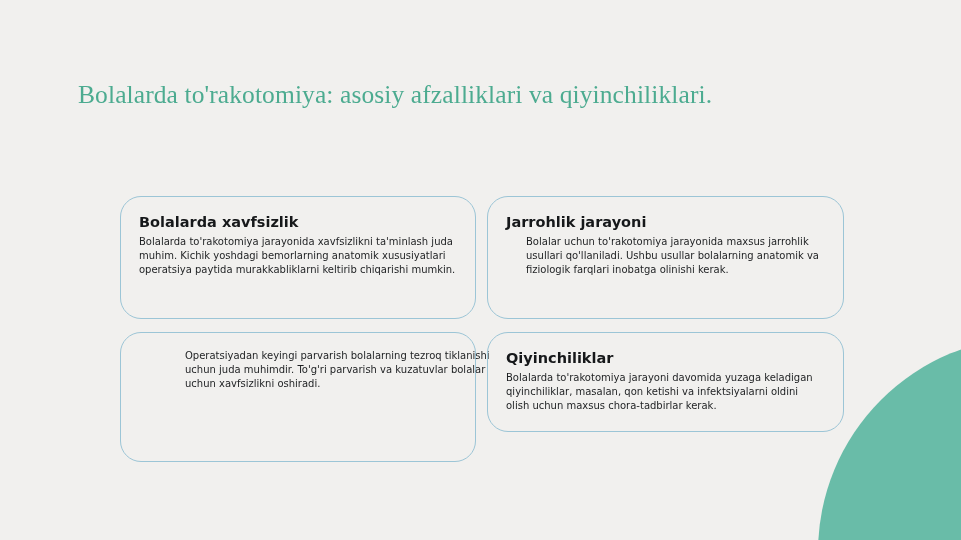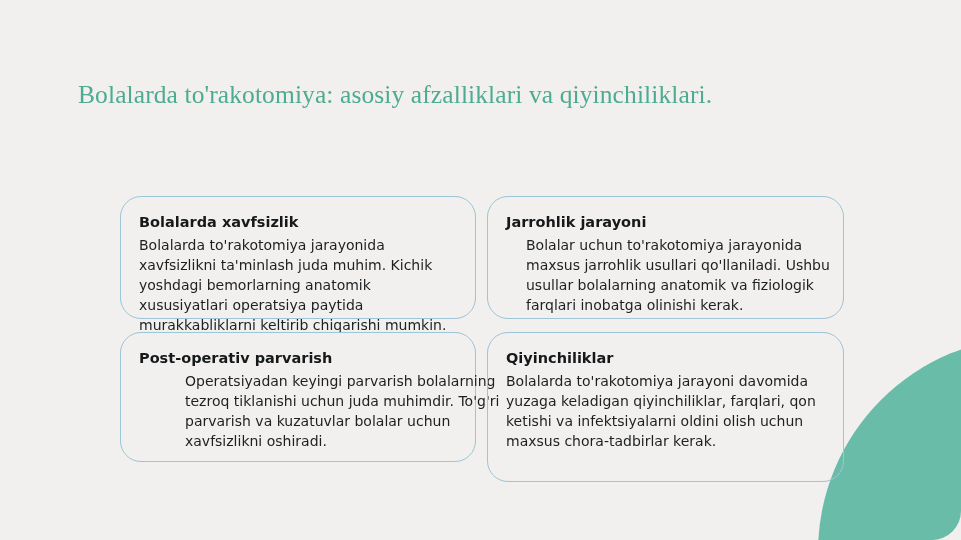--- a/index.html
+++ b/index.html
@@ -15,21 +15,20 @@
     position: relative;
   }
 
   #slide {
     position: absolute;
     inset: 0;
     width: 961px;
     height: 540px;
     background: #f1f0ee;
     overflow: hidden;
-    border-radius: 29px;
   }
 
   
   #corner-decoration {
     position: absolute;
     left: 818px;
     top: 337px;
     width: 430px;
     height: 430px;
     border-radius: 50%;
@@ -65,42 +64,42 @@
     border: 1px solid #9cc5d6;
     border-radius: 21px;
     background: transparent;
     padding: 16px 18px 12px 18px;
   }
 
   
   .card-1 { left: 0px;   top: 0px;   width: 356px; height: 123px; }
   .card-2 { left: 367px; top: 0px;   width: 357px; height: 123px; }
   .card-3 { left: 0px;   top: 136px; width: 356px; height: 130px; }
-  .card-4 { left: 367px; top: 136px; width: 357px; height: 150px; }
+  .card-4 { left: 367px; top: 136px; width: 357px; height: 100px; }
 
   .card-inner {
     position: relative;
   }
 
   .card-title {
     font-family: "DejaVu Sans", sans-serif;
     font-size: 14.5px;
     font-weight: 700;
     color: #16181a;
     line-height: 19px;
     margin: 0 0 3px 0;
     white-space: nowrap;
   }
 
   .card-body {
     font-family: "DejaVu Sans", sans-serif;
-    font-size: 14px;
+    font-size: 10px;
     font-weight: 400;
     color: #1d1f21;
-    line-height: 20px;
+    line-height: 14px;
     margin: 0;
   }
 
   
   .card-1 .card-body { width: 318px; }
   .card-2 .card-body { width: 322px; margin-left: 20px; }
   .card-3 .card-body { width: 320px; margin-left: 46px; }
   .card-4 .card-body { width: 312px; }
 </style>
 </head>
@@ -123,26 +122,25 @@
 
     <div class="card card-2">
       <div class="card-inner">
         <div class="card-title">Jarrohlik jarayoni</div>
         <div class="card-body">Bolalar uchun to'rakotomiya jarayonida maxsus jarrohlik usullari qo'llaniladi. Ushbu usullar bolalarning anatomik va fiziologik farqlari inobatga olinishi kerak.</div>
       </div>
     </div>
 
     <div class="card card-3">
       <div class="card-inner">
-        <div class="card-title">Post-operativ parvarish</div>
         <div class="card-body">Operatsiyadan keyingi parvarish bolalarning tezroq tiklanishi uchun juda muhimdir. To'g'ri parvarish va kuzatuvlar bolalar uchun xavfsizlikni oshiradi.</div>
       </div>
     </div>
 
     <div class="card card-4">
       <div class="card-inner">
         <div class="card-title">Qiyinchiliklar</div>
-        <div class="card-body">Bolalarda to'rakotomiya jarayoni davomida yuzaga keladigan qiyinchiliklar, farqlari, qon ketishi va infektsiyalarni oldini olish uchun maxsus chora-tadbirlar kerak.</div>
+        <div class="card-body">Bolalarda to'rakotomiya jarayoni davomida yuzaga keladigan qiyinchiliklar, masalan, qon ketishi va infektsiyalarni oldini olish uchun maxsus chora-tadbirlar kerak.</div>
       </div>
     </div>
 
   </div>
 </div>
 
 </body></html>

